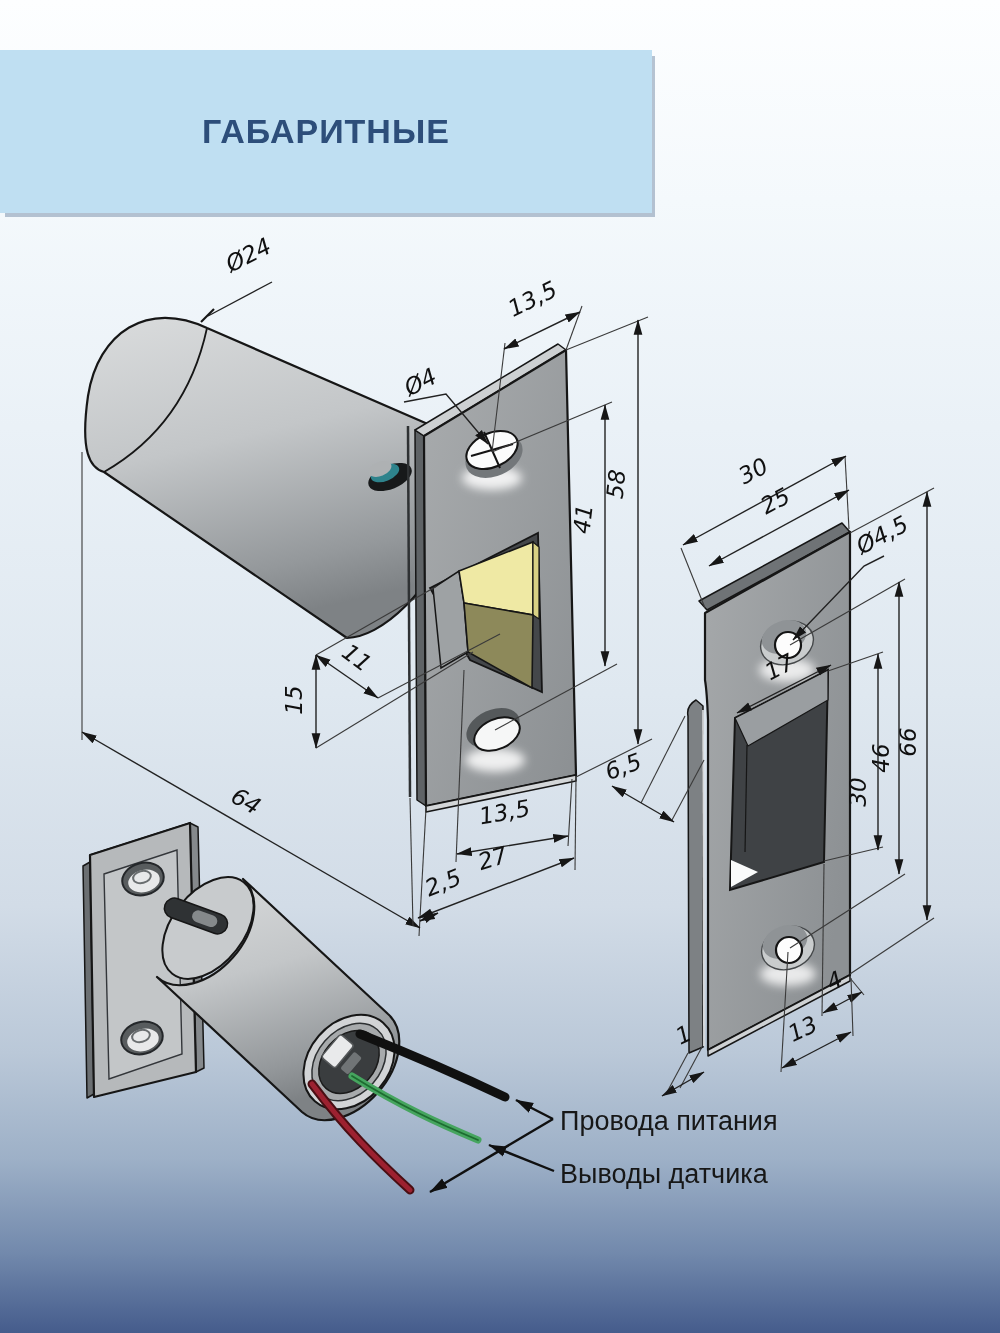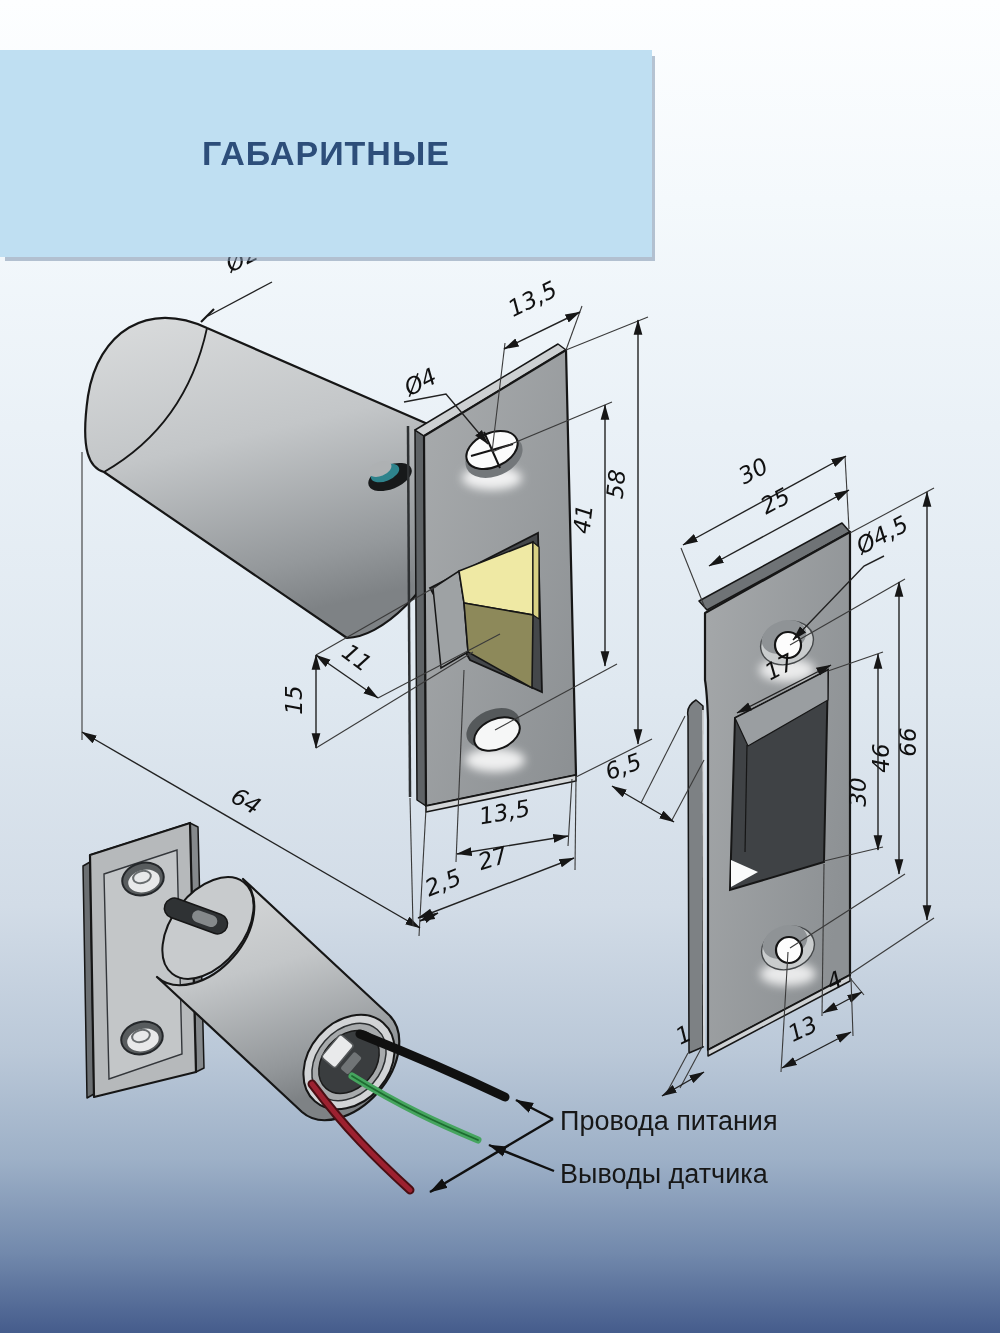--- a/index.html
+++ b/index.html
@@ -1,19 +1,19 @@
 <!DOCTYPE html>
 <html><head>
 <meta charset="utf-8">
 <style>
   html,body{margin:0;padding:0;}
   #canvas{position:relative;width:1000px;height:1333px;overflow:hidden;
     background:linear-gradient(180deg,#fdfeff 0%,#f4f9fc 15%,#eaf1f7 32%,#dfe8f0 52%,#d2dce7 68%,#bac8d8 79%,#9db0c7 87%,#7289ac 94%,#455c8c 100%);
     font-family:"Liberation Sans",sans-serif;}
-  #header{position:absolute;left:0;top:50px;width:652px;height:207px;background:#bfdff2;
+  #header{position:absolute;left:0;top:50px;width:652px;height:163px;background:#bfdff2;
     box-shadow:4px 5px 0 -1px rgba(125,148,173,.55);
     display:flex;flex-direction:column;align-items:center;justify-content:center;}
   #header .hl{font-weight:bold;font-size:34px;line-height:45px;letter-spacing:1px;color:#2d4e7a;text-align:center;}
   svg{position:absolute;left:0;top:0;}
   .dim{stroke:#222;stroke-width:1.4;fill:none}
   .ext{stroke:#3a3a3a;stroke-width:1.1;fill:none}
   .ol{stroke:#161616;stroke-width:2.2;stroke-linejoin:round}
   .ol2{stroke:#161616;stroke-width:1.5;stroke-linejoin:round}
   .dtx{font-family:"DejaVu Sans",sans-serif;font-style:italic;font-size:23px;fill:#101010;text-anchor:middle}
   .lbl{font-family:"Liberation Sans",sans-serif;font-size:27px;fill:#171717}

